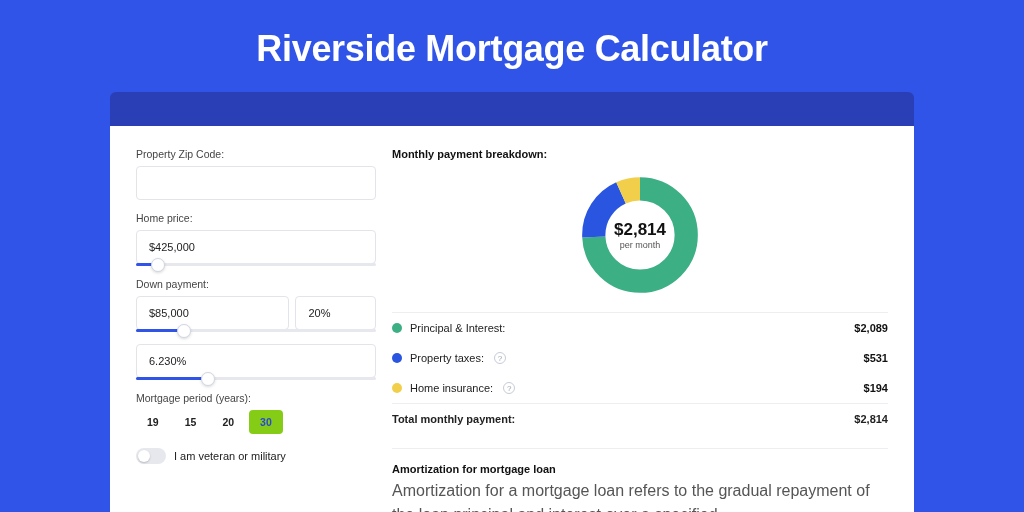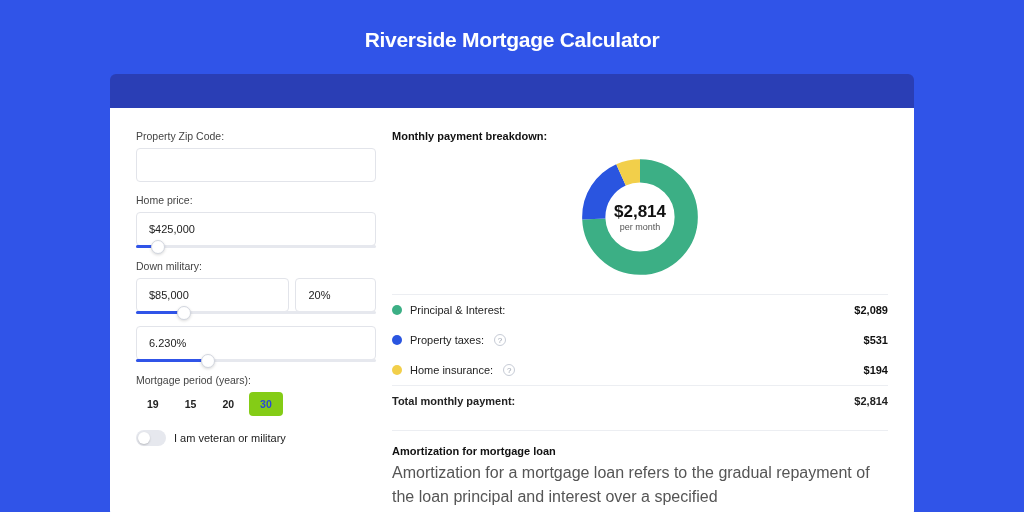--- a/index.html
+++ b/index.html
@@ -5,21 +5,21 @@
   * { box-sizing: border-box; margin: 0; padding: 0; }
   body {
     font-family: -apple-system, BlinkMacSystemFont, "Segoe UI", Arial, sans-serif;
     background: #3054e8;
     width: 1024px;
     height: 512px;
     overflow: hidden;
   }
   .page-title {
     color: #fff;
-    font-size: 21px;
+    font-size: 36px;
     font-weight: 700;
     text-align: center;
     padding: 28px 0 22px 0;
     letter-spacing: -0.3px;
   }
   .banner {
     background: #2a3eb5;
     height: 34px;
     margin: 0 110px;
     border-radius: 6px 6px 0 0;
@@ -138,21 +138,21 @@
     <div class="group">
       <span class="label">Home price:</span>
       <input class="field" value="$425,000" style="">
       <div class="slider-track">
         <div class="slider-fill" style="width:9%"></div>
         <div class="slider-knob" style="left:9%"></div>
       </div>
     </div>
 
     <div class="group">
-      <span class="label">Down military:</span>
+      <span class="label">Down payment:</span>
       <div class="two">
         <input class="field" value="$85,000" style="">
         <input class="field" value="20%" style="">
       </div>
       <div class="slider-track">
         <div class="slider-fill" style="width:20%"></div>
         <div class="slider-knob" style="left:20%"></div>
       </div>
     </div>
 

